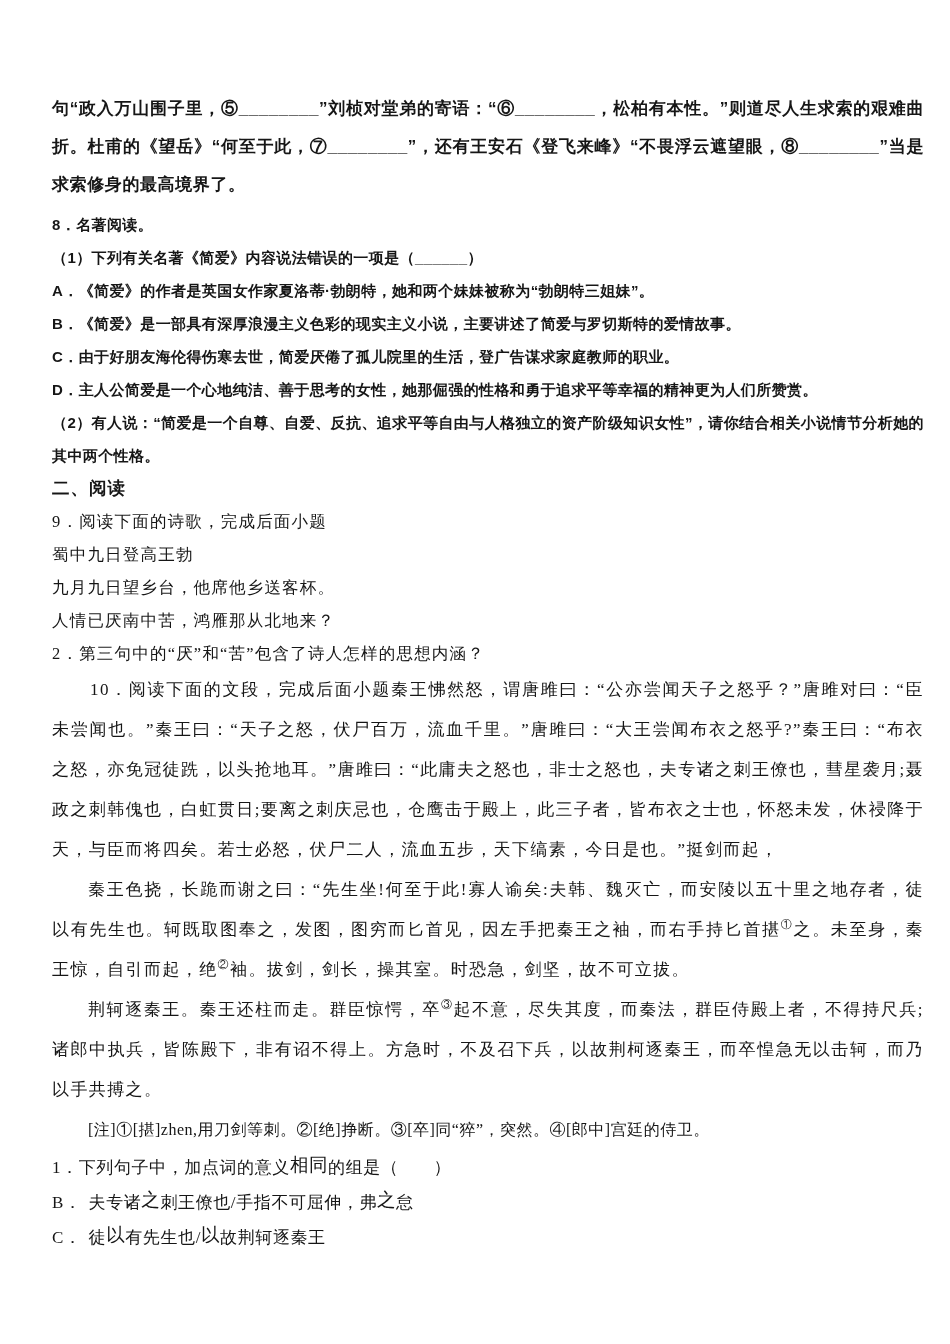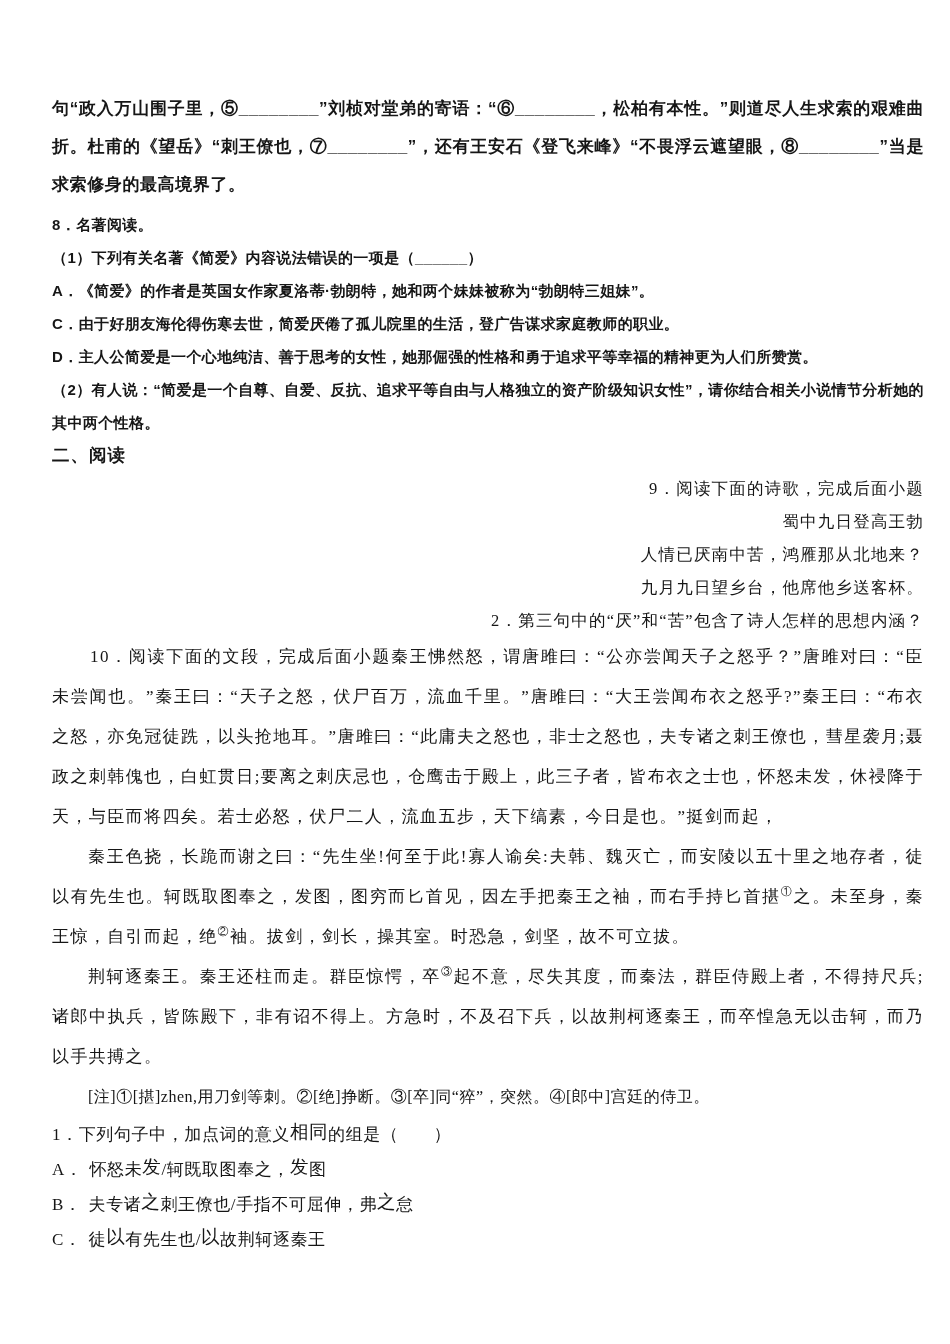--- a/index.html
+++ b/index.html
@@ -48,21 +48,20 @@
   }
   .sec-heading {
     font-size: 17.5px;
     line-height: 33px;
     letter-spacing: 1px;
   }
   .q9 .line {
     font-size: 16.5px;
     line-height: 33px;
     letter-spacing: 1.2px;
-    text-align: right;
   }
   .q10 .para {
     font-size: 17px;
     line-height: 40px;
     letter-spacing: 1.4px;
     text-align: justify;
     margin: 0;
   }
   .indent1 { text-indent: 38px; }
   .indent2 { text-indent: 36px; }
@@ -90,52 +89,52 @@
     font-size: 11px;
     vertical-align: super;
     line-height: 0;
   }
 </style>
 </head>
 <body>
 
 <div class="page">
 
-  <p class="intro bold">句“政入万山围子里，⑤________”刘桢对堂弟的寄语：“⑥________，松柏有本性。”则道尽人生求索的艰难曲折。杜甫的《望岳》“刺王僚也，⑦________”，还有王安石《登飞来峰》“不畏浮云遮望眼，⑧________”当是求索修身的最高境界了。</p>
+  <p class="intro bold">句“政入万山围子里，⑤________”刘桢对堂弟的寄语：“⑥________，松柏有本性。”则道尽人生求索的艰难曲折。杜甫的《望岳》“何至于此，⑦________”，还有王安石《登飞来峰》“不畏浮云遮望眼，⑧________”当是求索修身的最高境界了。</p>
 
   <div class="q8 bold">
     <div class="line">8．名著阅读。</div>
     <div class="line">（1）下列有关名著《简爱》内容说法错误的一项是（______）</div>
     <div class="line">A．《简爱》的作者是英国女作家夏洛蒂·勃朗特，她和两个妹妹被称为“勃朗特三姐妹”。</div>
+    <div class="line">B．《简爱》是一部具有深厚浪漫主义色彩的现实主义小说，主要讲述了简爱与罗切斯特的爱情故事。</div>
     <div class="line">C．由于好朋友海伦得伤寒去世，简爱厌倦了孤儿院里的生活，登广告谋求家庭教师的职业。</div>
     <div class="line">D．主人公简爱是一个心地纯洁、善于思考的女性，她那倔强的性格和勇于追求平等幸福的精神更为人们所赞赏。</div>
     <div class="line justify">（2）有人说：“简爱是一个自尊、自爱、反抗、追求平等自由与人格独立的资产阶级知识女性”，请你结合相关小说情节分析她的其中两个性格。</div>
   </div>
 
   <div class="sec-heading bold">二、阅读</div>
 
   <div class="q9 kai">
     <div class="line">9．阅读下面的诗歌，完成后面小题</div>
     <div class="line">蜀中九日登高王勃</div>
+    <div class="line">九月九日望乡台，他席他乡送客杯。</div>
     <div class="line">人情已厌南中苦，鸿雁那从北地来？</div>
-    <div class="line">九月九日望乡台，他席他乡送客杯。</div>
     <div class="line">2．第三句中的“厌”和“苦”包含了诗人怎样的思想内涵？</div>
   </div>
 
   <div class="q10 kai">
     <p class="para indent1">10．阅读下面的文段，完成后面小题秦王怫然怒，谓唐雎曰：“公亦尝闻天子之怒乎？”唐雎对曰：“臣未尝闻也。”秦王曰：“天子之怒，伏尸百万，流血千里。”唐雎曰：“大王尝闻布衣之怒乎?”秦王曰：“布衣之怒，亦免冠徒跣，以头抢地耳。”唐雎曰：“此庸夫之怒也，非士之怒也，夫专诸之刺王僚也，彗星袭月;聂政之刺韩傀也，白虹贯日;要离之刺庆忌也，仓鹰击于殿上，此三子者，皆布衣之士也，怀怒未发，休祲降于天，与臣而将四矣。若士必怒，伏尸二人，流血五步，天下缟素，今日是也。”挺剑而起，</p>
 
     <p class="para indent2"><span>秦王色挠，长跪而谢之曰：“先生坐!何至于此!寡人谕矣:夫韩、魏灭亡，而安陵以五十里之地存者，徒以有先生也。轲既取图奉之，发图，图穷而匕首见，因左手把秦王之袖，而右手持匕首揕</span><sup class="fn">①</sup><span>之。未至身，秦王惊，自引而起，绝</span><sup class="fn">②</sup><span>袖。拔剑，剑长，操其室。时恐急，剑坚，故不可立拔。</span></p>
 
     <p class="para indent2"><span>荆轲逐秦王。秦王还柱而走。群臣惊愕，卒</span><sup class="fn">③</sup><span>起不意，尽失其度，而秦法，群臣侍殿上者，不得持尺兵;诸郎中执兵，皆陈殿下，非有诏不得上。方急时，不及召下兵，以故荆柯逐秦王，而卒惶急无以击轲，而乃以手共搏之。</span></p>
 
     <p class="note">[注]①[揕]zhen,用刀剑等刺。②[绝]挣断。③[卒]同“猝”，突然。④[郎中]宫廷的侍卫。</p>
 
     <div class="qline"><span>1．下列句子中，加点词的意义</span><span class="emch">相同</span><span>的组是（　　）</span></div>
 
-    <div class="qline"><span class="opt-label">A．</span><span>怀怒未</span><span class="emch">发</span><span>/轲既取图奉之，</span><span class="emch">发</span><span>图</span></div>
 
     <div class="qline"><span class="opt-label">B．</span><span>夫专诸</span><span class="emch">之</span><span>刺王僚也/手指不可屈伸，弗</span><span class="emch">之</span><span>怠</span></div>
 
     <div class="qline"><span class="opt-label">C．</span><span>徒</span><span class="emch">以</span><span>有先生也/</span><span class="emch">以</span><span>故荆轲逐秦王</span></div>
   </div>
 
 </div>
 
 </body></html>

